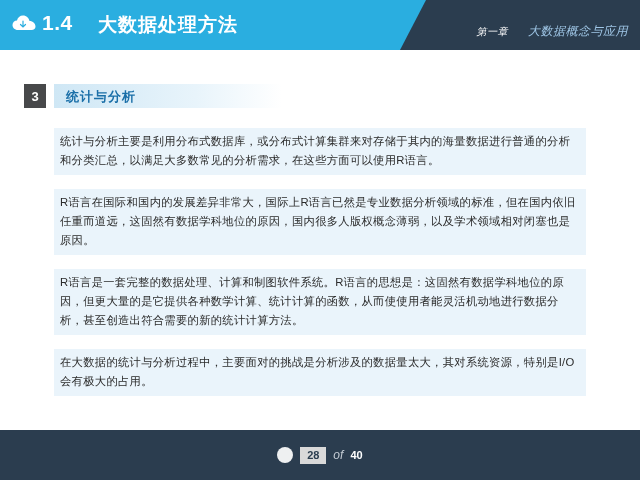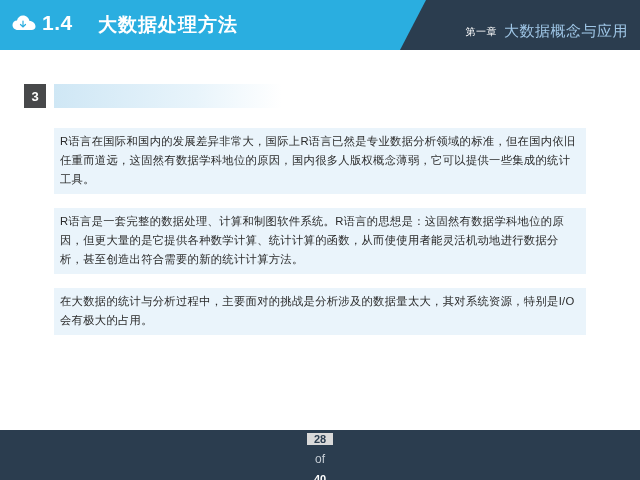--- a/index.html
+++ b/index.html
@@ -39,30 +39,32 @@
     clip-path: polygon(26px 0, 240px 0, 240px 50px, 0 50px);
   }
   .header-dark-inner {
     position: absolute;
     right: 12px;
     top: 0;
     height: 63px;
     display: flex;
     align-items: center;
     gap: 7px;
+    font-style: italic;
   }
   .chapter-no {
     color: #ffffff;
     font-size: 10px;
     letter-spacing: 0.5px;
   }
   .chapter-name {
     color: #9fc6e6;
-    font-size: 15px;
+    font-size: 12px;
     letter-spacing: 0.5px;
+    margin-left: 13px;
   }
   .cloud-icon {
     position: absolute;
     left: 12px;
     top: 14px;
     width: 24px;
     height: 20px;
   }
   .header-num {
     position: absolute;
@@ -160,21 +162,20 @@
   .footer-center {
     position: absolute;
     left: 0;
     top: 0;
     width: 640px;
     height: 50px;
     display: flex;
     align-items: center;
     justify-content: center;
     gap: 7px;
-    flex-direction: column;
   }
   .page-dot {
     width: 16px;
     height: 16px;
     border-radius: 50%;
     background: #ffffff;
     opacity: 0.92;
     display: inline-block;
   }
   .page-badge {
@@ -184,20 +185,21 @@
     color: #2b3d4f;
     font-size: 11px;
     font-weight: bold;
     display: flex;
     align-items: center;
     justify-content: center;
   }
   .page-of {
     color: #c4ccd4;
     font-size: 12px;
+    font-style: italic;
   }
   .page-total {
     color: #ffffff;
     font-size: 11px;
     font-weight: bold;
     text-align: right;
   }
 </style>
 </head>
 <body>
@@ -217,24 +219,26 @@
         <span class="chapter-name">大数据概念与应用</span>
       </div>
     </div>
   </div>
 
   <div class="content">
 
     <div class="section-head">
       <div class="section-bar"></div>
       <div class="badge">3</div>
+      <div class="section-title">统计与分析</div>
     </div>
 
     <div class="paras">
-      <div class="para">R语言在国际和国内的发展差异非常大，国际上R语言已然是专业数据分析领域的标准，但在国内依旧任重而道远，这固然有数据学科地位的原因，国内很多人版权概念薄弱，它可以提供一些集成的统计工具。</div>
+      <div class="para">统计与分析主要是利用分布式数据库，或分布式计算集群来对存储于其内的海量数据进行普通的分析和分类汇总，以满足大多数常见的分析需求，在这些方面可以使用R语言。</div>
+      <div class="para">R语言在国际和国内的发展差异非常大，国际上R语言已然是专业数据分析领域的标准，但在国内依旧任重而道远，这固然有数据学科地位的原因，国内很多人版权概念薄弱，以及学术领域相对闭塞也是原因。</div>
       <div class="para">R语言是一套完整的数据处理、计算和制图软件系统。R语言的思想是：这固然有数据学科地位的原因，但更大量的是它提供各种数学计算、统计计算的函数，从而使使用者能灵活机动地进行数据分析，甚至创造出符合需要的新的统计计算方法。</div>
       <div class="para">在大数据的统计与分析过程中，主要面对的挑战是分析涉及的数据量太大，其对系统资源，特别是I/O会有极大的占用。</div>
     </div>
 
   </div>
 
   <div class="footer">
     <div class="footer-center">
       <span class="page-dot"></span>
       <span class="page-badge">28</span>

